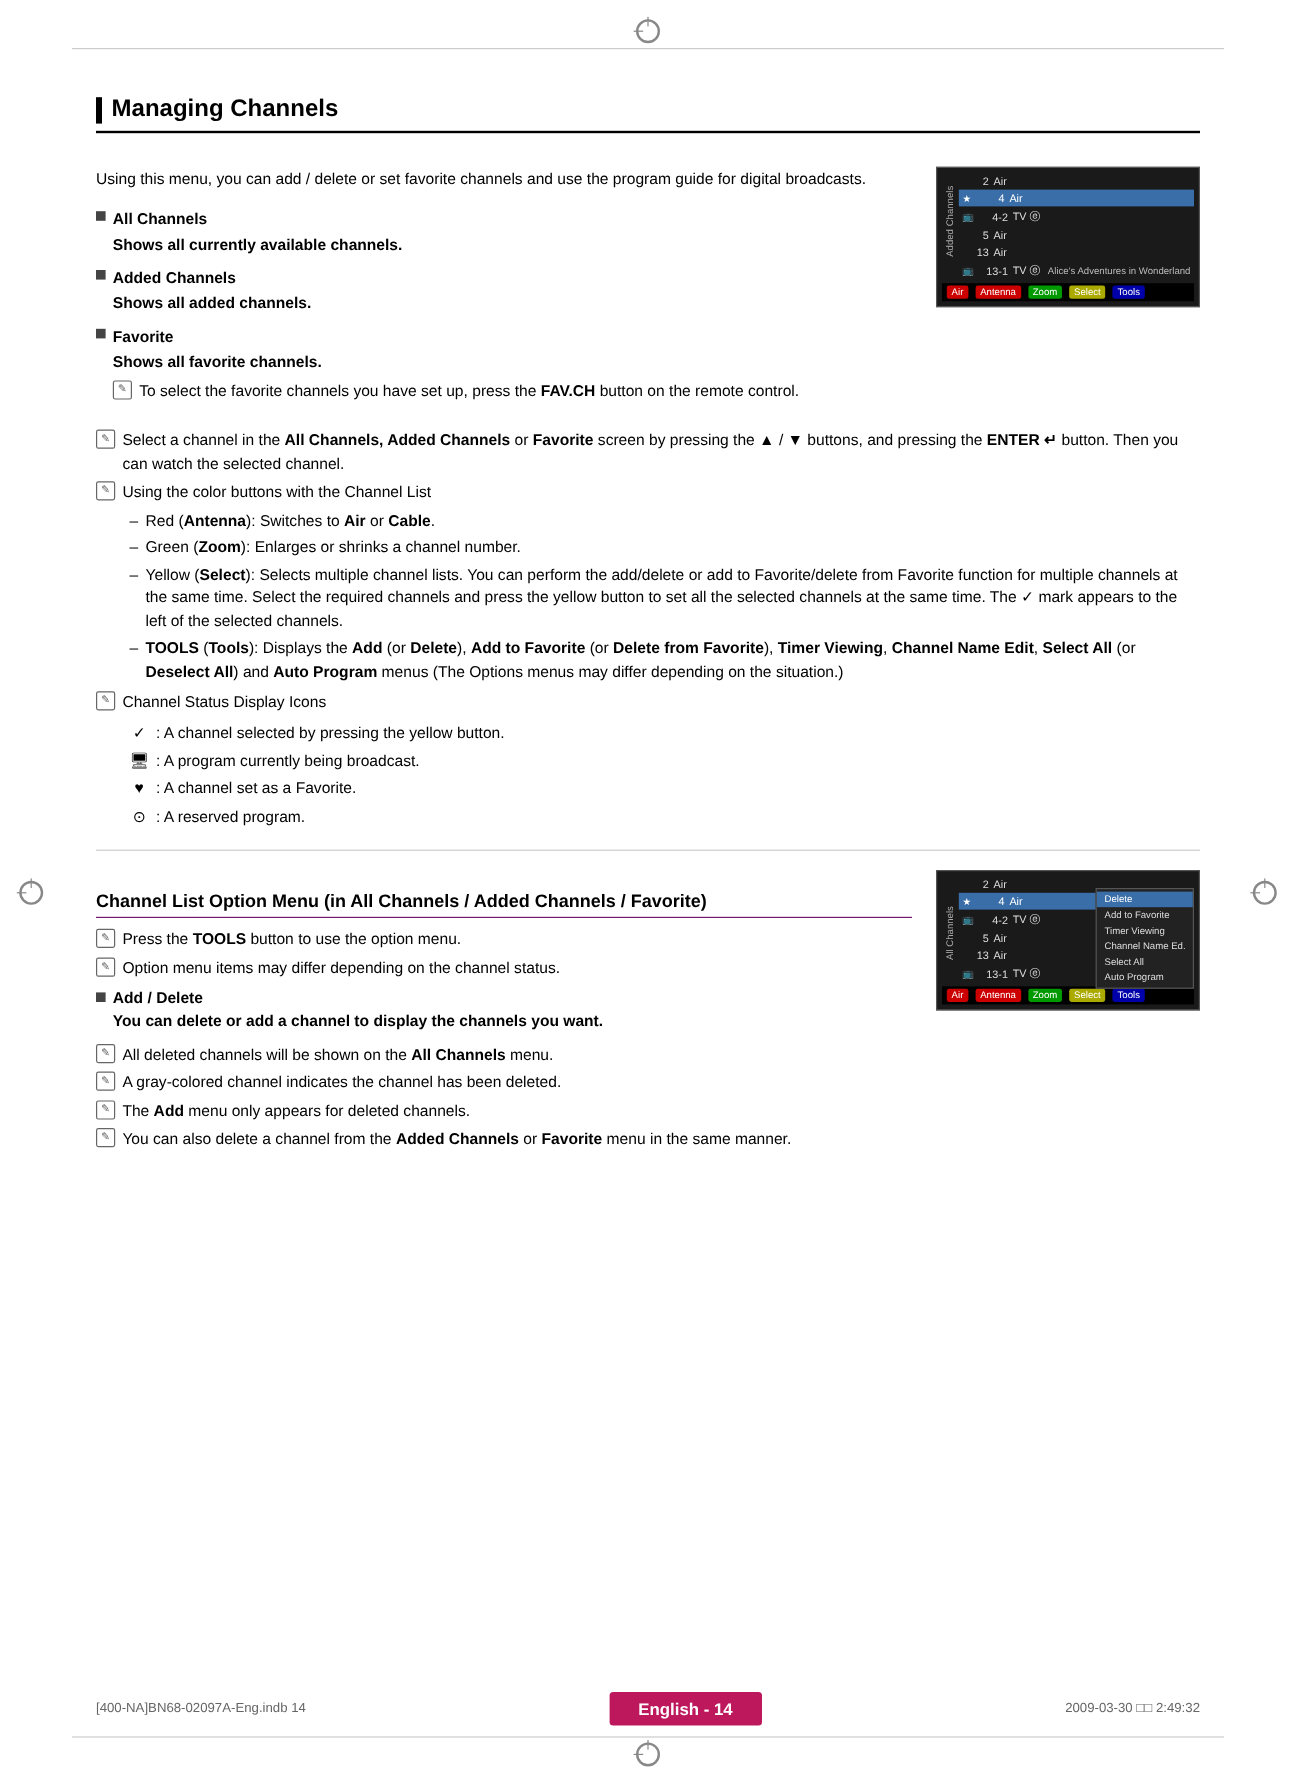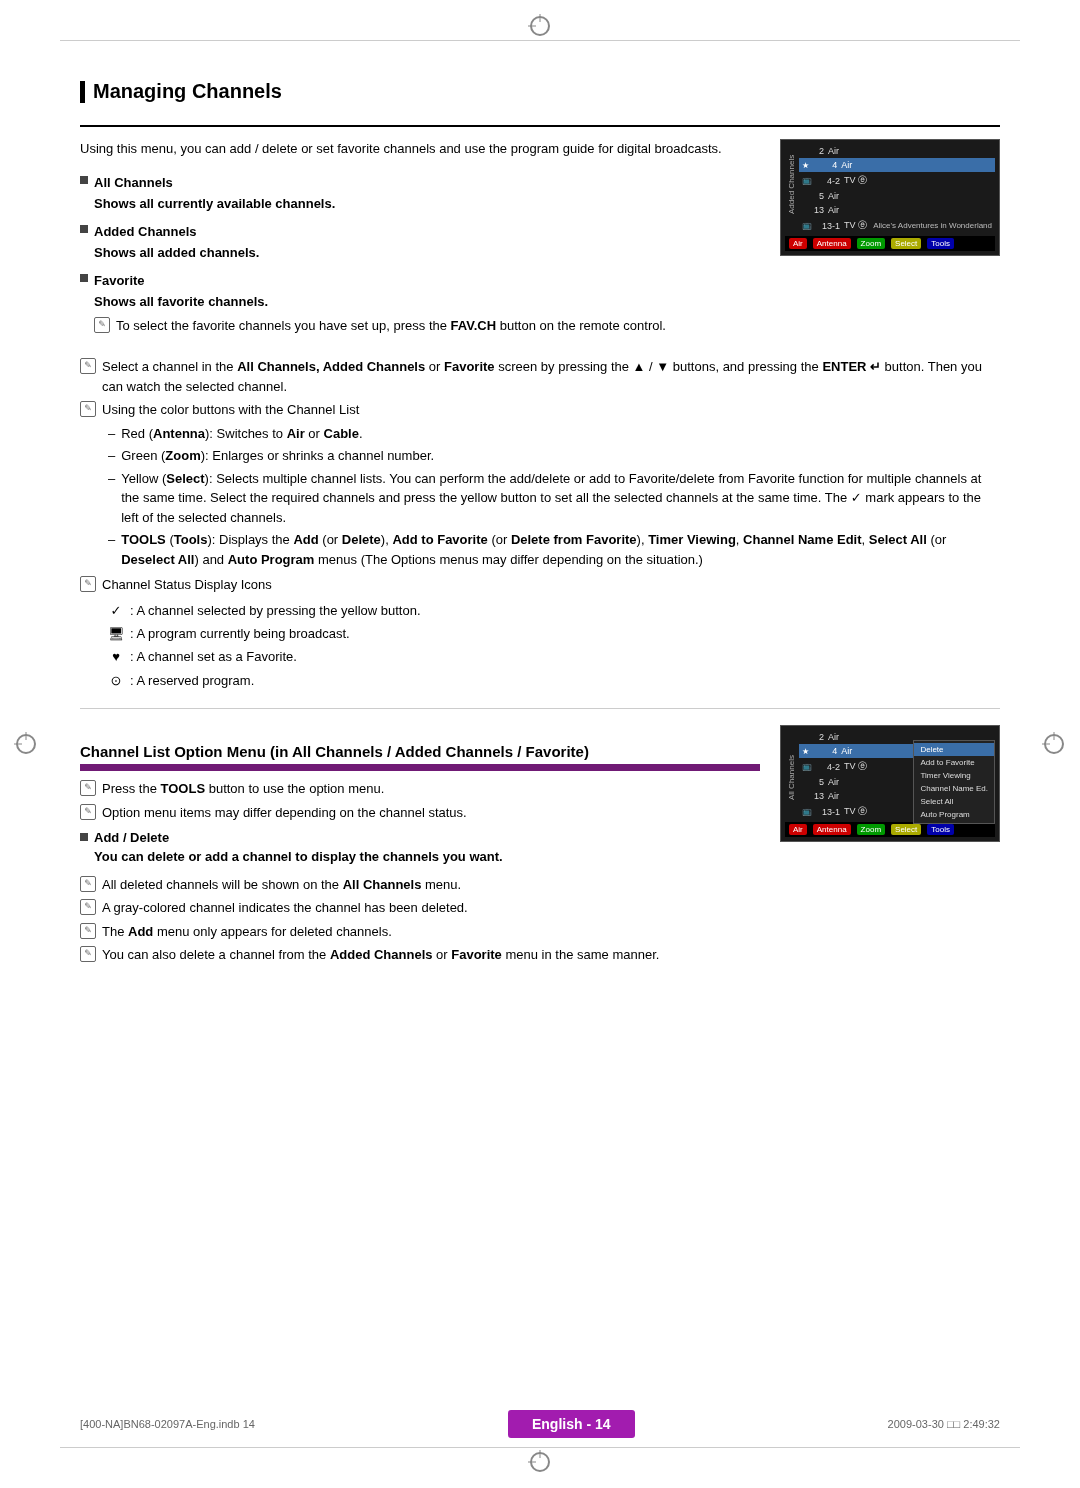--- a/index.html
+++ b/index.html
@@ -165,23 +165,23 @@
 
     
     .content {
       padding-top: 20px;
     }
 
     
     .section-heading {
       display: flex;
       align-items: flex-end;
-      margin-bottom: 12px;
+      margin-bottom: 28px;
       border-bottom: 2px solid #000;
-      padding-bottom: 22px;
+      padding-bottom: 6px;
     }
     .section-heading-bar {
       width: 5px;
       height: 22px;
       background: #000;
       margin-right: 8px;
       display: inline-block;
     }
     .section-heading-text {
       font-size: 20px;
@@ -362,40 +362,40 @@
       width: 16px;
       text-align: center;
     }
 
     
     .sub-section-heading {
       font-size: 15px;
       font-weight: bold;
       margin-top: 18px;
       margin-bottom: 8px;
-      border-bottom: 7px solid #701a75;
+      border-bottom: 1px solid #701a75;
       padding-bottom: 4px;
     }
 
     
     .footer {
       position: absolute;
       bottom: 50px;
       left: 80px;
       right: 80px;
       display: flex;
       justify-content: space-between;
       align-items: center;
     }
     .footer-left {
       font-size: 11px;
       color: #666;
     }
     .footer-center {
-      background: #a21caf;
+      background: #be185d;
       color: #fff;
       padding: 6px 24px;
       font-size: 14px;
       font-weight: bold;
       border-radius: 3px;
     }
     .footer-right {
       font-size: 11px;
       color: #666;
     }

